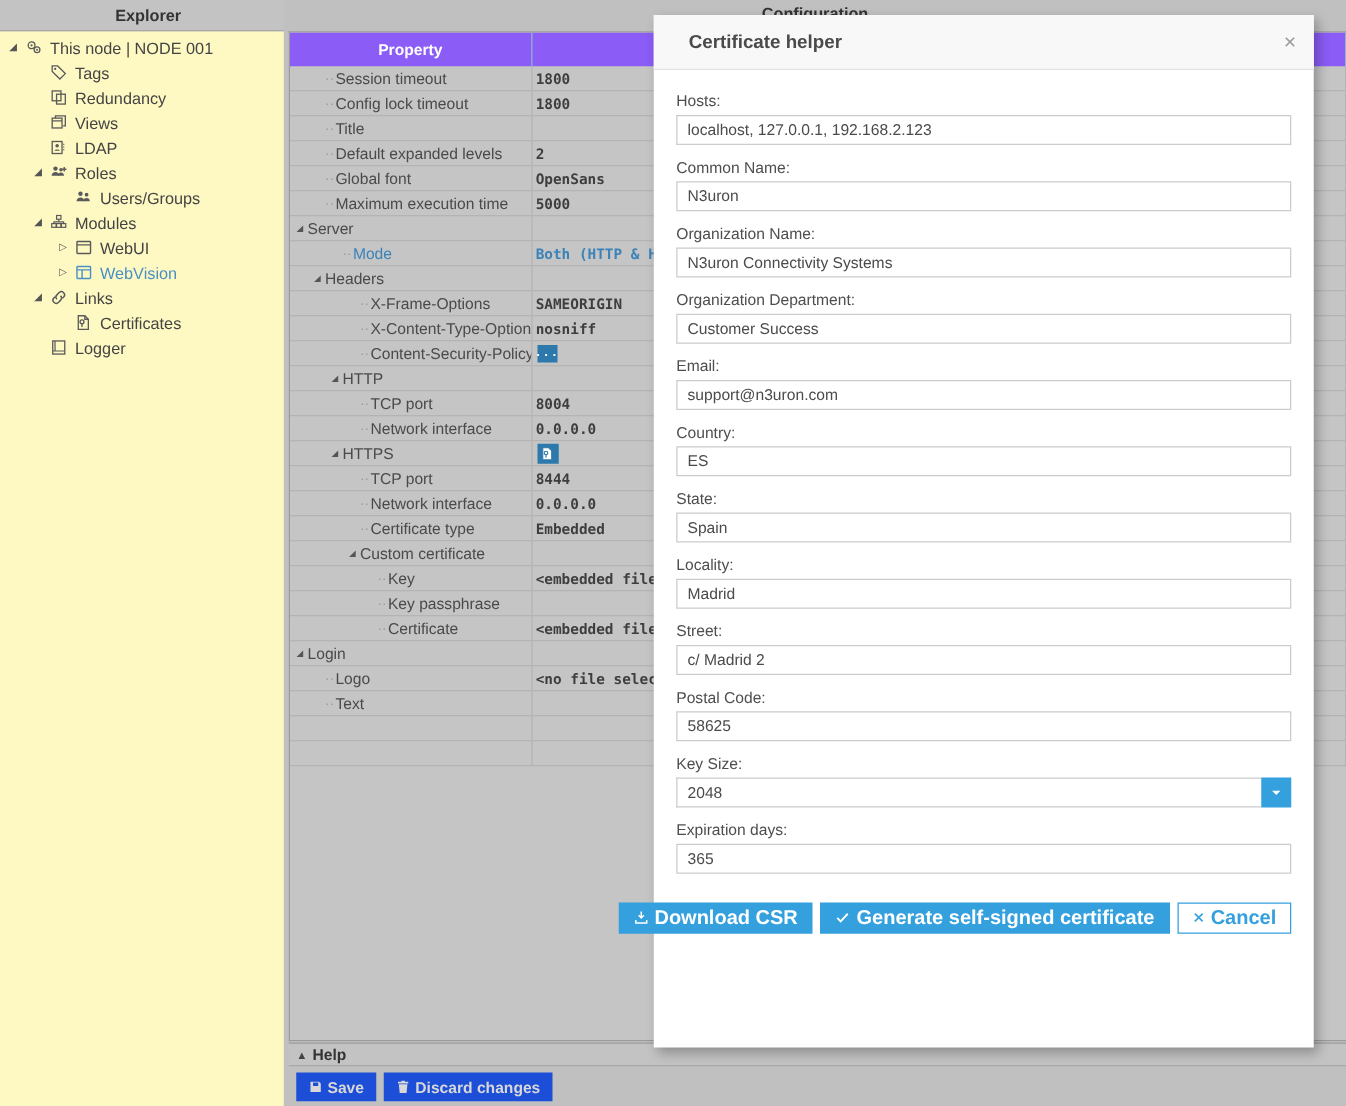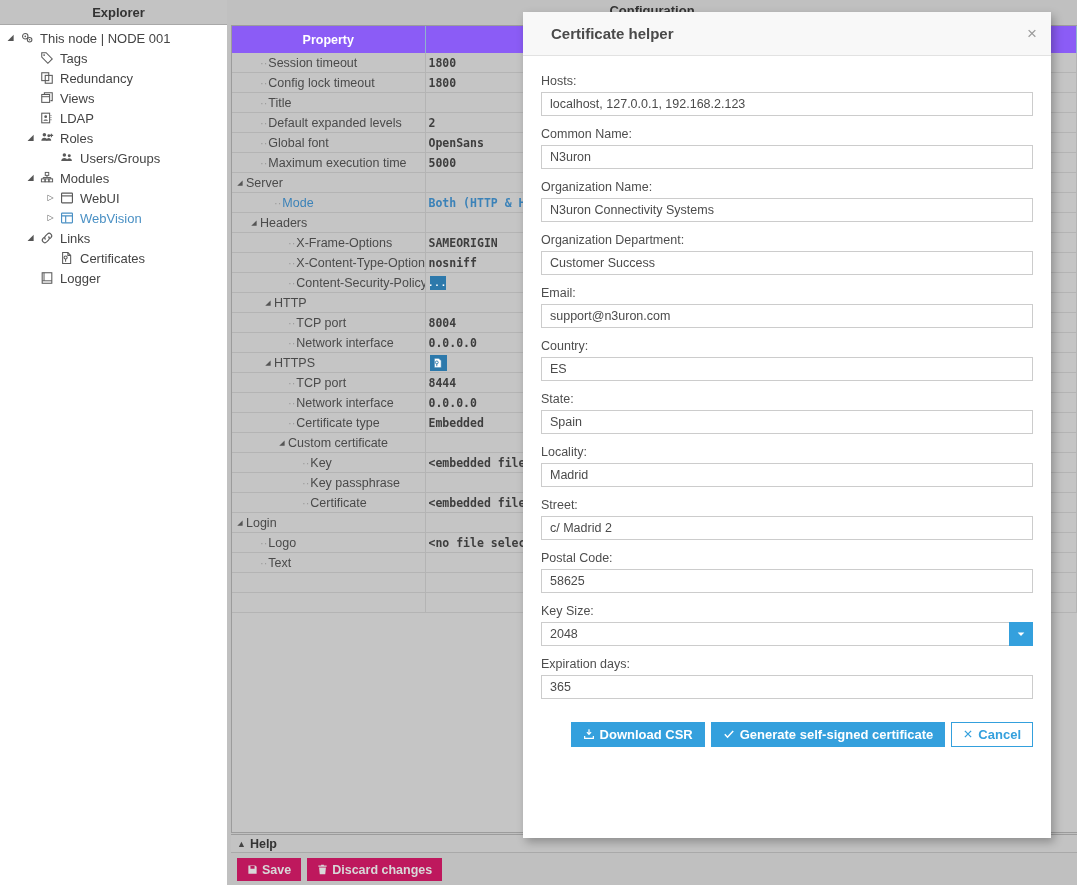--- a/index.html
+++ b/index.html
@@ -13,21 +13,21 @@
   #app {
     position: relative;
     width: 1077px; height: 885px;
     background: #c0c0c0;
   }
 
   
   .explorer {
     position: absolute; left: 0; top: 0;
     width: 238px; height: 885px;
-    background: #ffffff;
+    background: #fef9c3;
     border-right: 1px solid #9a9a9a;
     box-sizing: border-box;
   }
   .explorer-header {
     height: 25px;
     line-height: 25px;
     text-align: center;
     font-size: 13px;
     font-weight: bold;
     color: #333;
@@ -167,21 +167,21 @@
     left: 10px;
     top: 858px;
     display: flex;
     gap: 6px;
   }
   .foot-btn {
     display: flex; align-items: center;
     gap: 4px;
     height: 23px;
     padding: 0 10px;
-    background: #be185d;
+    background: #1d4ed8;
     color: #d8d8d8;
     font-size: 12.5px;
     font-weight: bold;
     border: none;
     box-sizing: border-box;
   }
 
   
   .modal-shadow {
     position: absolute;
@@ -259,21 +259,21 @@
     gap: 6px;
     padding: 12px 18px 16px 18px;
     box-sizing: border-box;
   }
   .btn {
     height: 25px;
     display: inline-flex;
     align-items: center;
     gap: 5px;
     padding: 0 11px;
-    font-size: 13px;
+    font-size: 16px;
     font-weight: bold;
     border: 1px solid transparent;
     box-sizing: border-box;
     cursor: pointer;
     white-space: nowrap;
   }
   .btn.primary { background: #34a0dd; color: #ffffff; }
   .btn.ghost { background: #ffffff; color: #34a0dd; border: 1px solid #34a0dd; }
   .btn .gl { font-size: 12px; line-height: 1; }
 </style>

